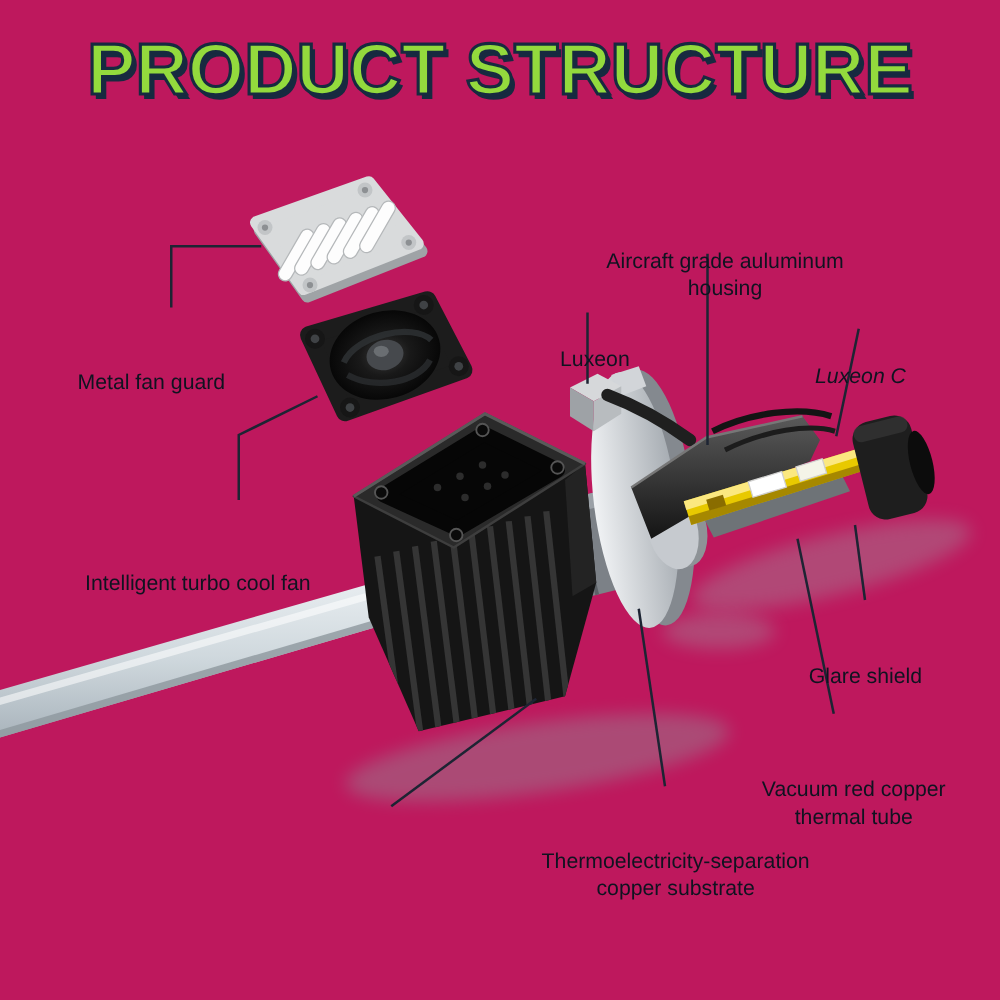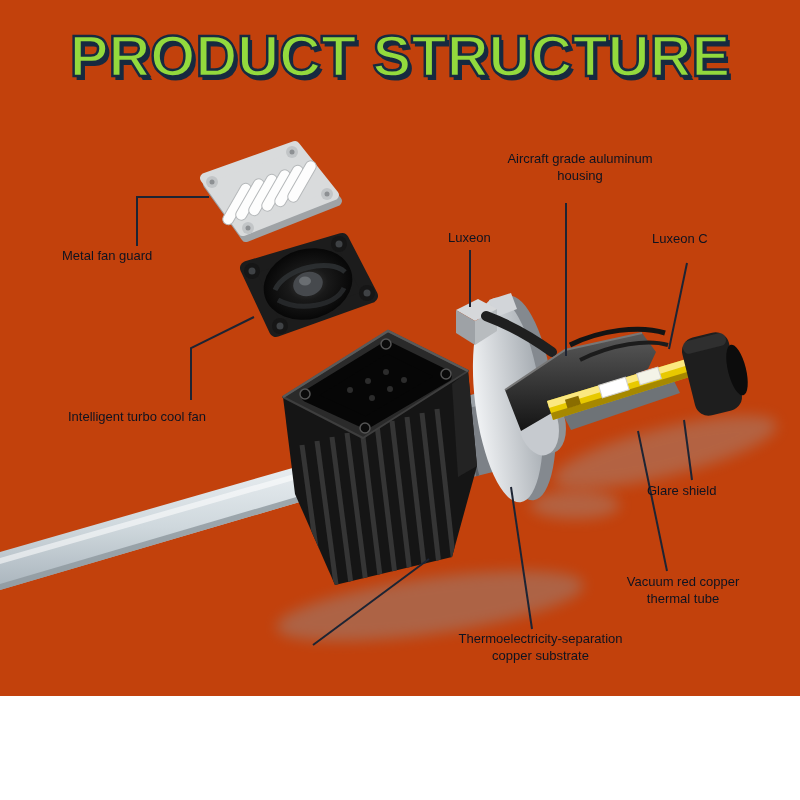--- a/index.html
+++ b/index.html
@@ -1,36 +1,37 @@
 <!DOCTYPE html>
 <html style="--title-fill: #93da3d; --title-outline: #172a40; --label-text: #0f1320; --callout-line: #1d2433; --pcb-yellow: #e8c900;"><head>
 <meta charset="utf-8">
 <style>
   html,body{margin:0;padding:0;}
   body{
     width:800px;height:800px;overflow:hidden;background:#ffffff;
     font-family:"Liberation Sans",sans-serif;
   }
-  .stage{position:relative;width:800px;height:696px;background:#c2410c;}
+  .stage{position:relative;width:800px;height:800px;background:#be185d;}
   .title{
     position:absolute;top:22px;left:0;width:100%;margin:0;
     text-align:center;
     font-family:"Liberation Sans",sans-serif;
     font-size:58px;font-weight:bold;letter-spacing:0px;
     color:var(--title-fill,#93da3d);
     -webkit-text-stroke:2.5px var(--title-outline,#172a40);
     text-shadow:3px 4px 0 var(--title-outline,#172a40);
     white-space:nowrap;
   }
   svg.art{position:absolute;left:0;top:0;}
   .lbl{
     position:absolute;
-    font-size:13px;line-height:1.32;
+    font-size:17px;line-height:1.32;
     color:var(--label-text,#0f1320);
     white-space:pre-line;
+    margin-top:48px;
   }
   .center{text-align:center;}
 </style>
 </head>
 <body>
 
 <div class="stage">
 
   <h1 class="title">PRODUCT STRUCTURE</h1>
 
@@ -230,20 +231,20 @@
       <path d="M532,629 L511,487"></path>
       <path d="M313,645 L429,559"></path>
     </g>
   </svg>
 
   <div class="lbl" style="left:62px;top:247px;text-align:center;">Metal fan guard</div>
   <div class="lbl" style="left:68px;top:408px;">Intelligent turbo cool fan</div>
   <div class="lbl" style="left:448px;top:229px;">Luxeon</div>
   <div class="lbl center" style="left:455px;top:150px;width:250px;">Aircraft grade auluminum
 housing</div>
-  <div class="lbl" style="left:652px;top:230px;">Luxeon C</div>
+  <div class="lbl" style="left:652px;top:242px;font-style:italic;">Luxeon C</div>
   <div class="lbl" style="left:647px;top:482px;">Glare shield</div>
   <div class="lbl center" style="left:418px;top:630px;width:245px;">Thermoelectricity-separation
 copper substrate</div>
   <div class="lbl center" style="left:593px;top:573px;width:180px;">Vacuum red copper
 thermal tube</div>
 
 </div>
 
 </body></html>

